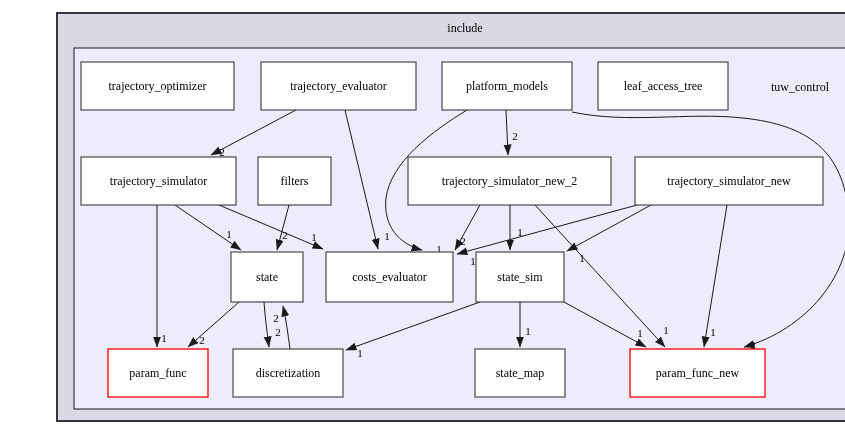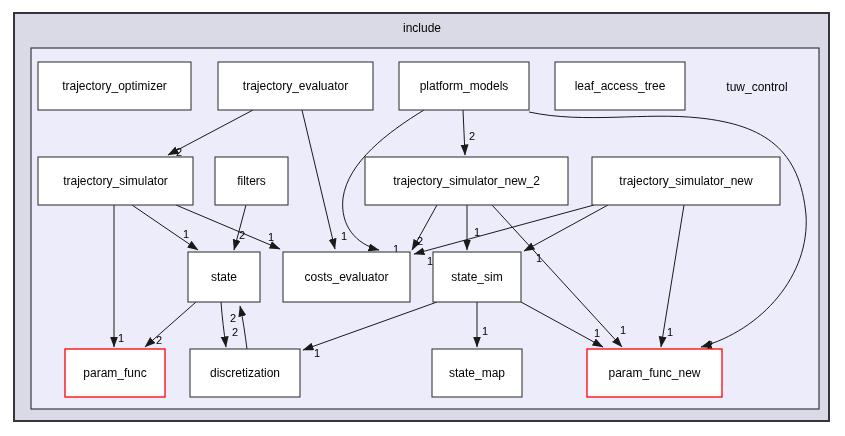--- a/index.html
+++ b/index.html
@@ -1,17 +1,17 @@
 <!DOCTYPE html>
 <html><head>
 <meta charset="utf-8">
 <style>
   html,body{margin:0;padding:0;background:#ffffff;}
   .stage{position:relative;width:759px;height:436px;background:#ffffff;
-         font-family:Liberation Sans, sans-serif;}
+         font-family:Liberation Serif, serif;padding-left:43px;}
   svg{display:block;}
   .cluster-outer{fill:#dadae6;stroke:#35353f;stroke-width:2;}
   .cluster-inner{fill:#ececfa;stroke:#3a3a44;stroke-width:1.2;}
   .cluster-label{font-size:12px;fill:#000000;}
   .node-rect{fill:#ffffff;stroke:#3a3a3a;stroke-width:1.1;}
   .node-rect.red{stroke:#ff0000;stroke-width:1.3;}
   .node-label{font-size:12px;fill:#000000;}
   .edge-path{fill:none;stroke:#1a1a1a;stroke-width:1;}
   .edge-label{font-size:11px;fill:#000000;}
 </style>

